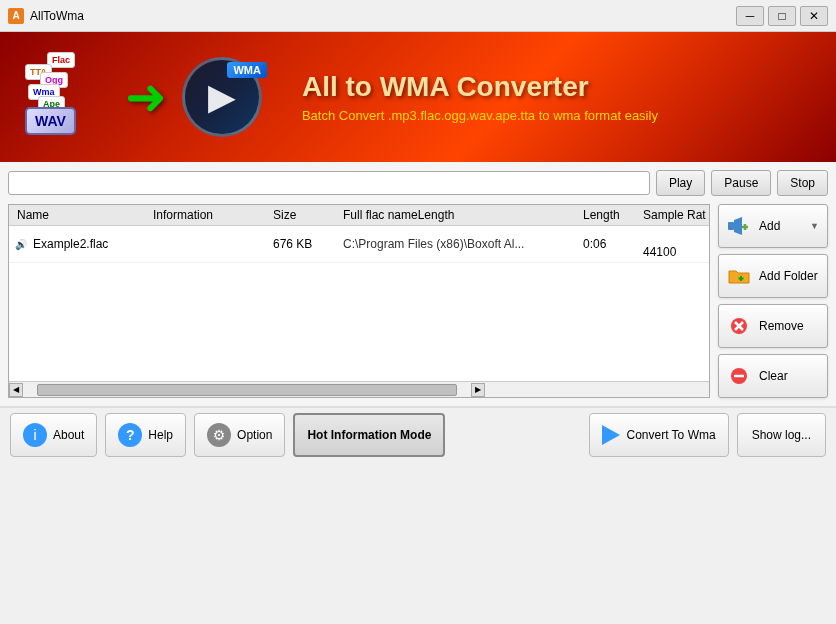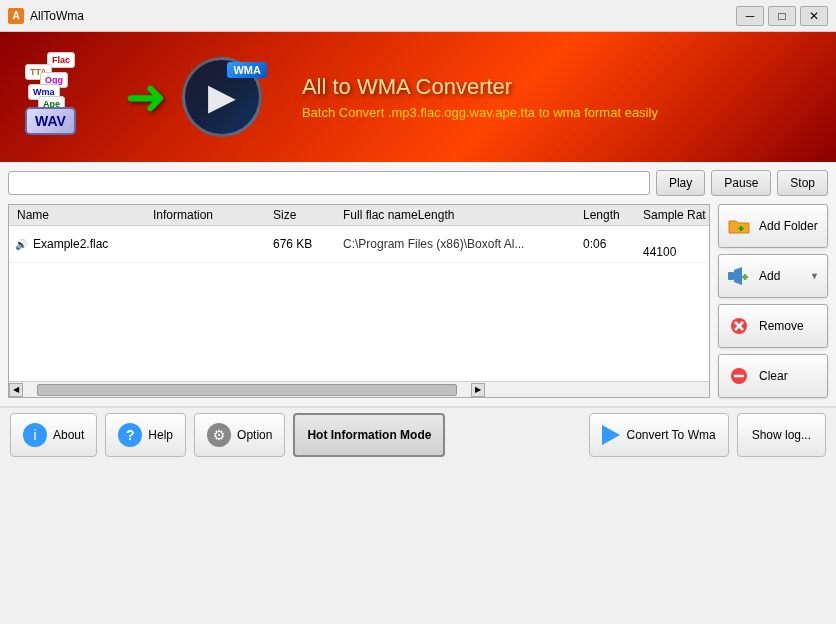--- a/index.html
+++ b/index.html
@@ -123,22 +123,22 @@
     .wma-play {
       font-size: 36px;
       color: rgba(255,255,255,0.9);
     }
     .banner-title-area {
       flex: 1;
       color: white;
       padding-left: 20px;
     }
     .banner-title-area h1 {
-      font-size: 22px;
-      font-weight: normal;
+      font-size: 28px;
+      font-weight: bold;
       text-shadow: 2px 2px 4px rgba(0,0,0,0.5);
       color: #ffe0a0;
     }
     .banner-subtitle {
       color: #ffd700;
       font-size: 13px;
       margin-top: 5px;
     }
 
     
@@ -420,38 +420,38 @@
         <div class="scrollbar-arrow">◀</div>
         <div class="scrollbar-thumb"></div>
         <div class="scrollbar-arrow">▶</div>
       </div>
     </div>
 
     <div class="side-buttons">
       <button class="side-btn">
         <div class="btn-icon">
           <svg width="22" height="18" viewBox="0 0 22 18">
-            <path d="M1,4 L1,16 L21,16 L21,6 L10,6 L8,4 Z" fill="#f5a623" stroke="#d08010" stroke-width="1"></path>
-            <line x1="13" y1="9" x2="13" y2="14" stroke="#00aa00" stroke-width="2"></line>
-            <line x1="10.5" y1="11.5" x2="15.5" y2="11.5" stroke="#00aa00" stroke-width="2"></line>
-          </svg>
-        </div>
-        <span>Add Folder</span>
-      </button>
-      <button class="side-btn">
-        <div class="btn-icon">
-          <svg width="22" height="18" viewBox="0 0 22 18">
             <rect x="0" y="5" width="6" height="8" fill="#4488cc" rx="1"></rect>
             <polygon points="6,3 14,0 14,18 6,15" fill="#4488cc"></polygon>
             <line x1="17" y1="7" x2="17" y2="13" stroke="#66aa44" stroke-width="2.5"></line>
             <line x1="14" y1="10" x2="20" y2="10" stroke="#66aa44" stroke-width="2.5"></line>
           </svg>
         </div>
         <span>Add</span>
         <span style="margin-left:auto;font-size:9px;color:#666;">▼</span>
+      </button>
+      <button class="side-btn">
+        <div class="btn-icon">
+          <svg width="22" height="18" viewBox="0 0 22 18">
+            <path d="M1,4 L1,16 L21,16 L21,6 L10,6 L8,4 Z" fill="#f5a623" stroke="#d08010" stroke-width="1"></path>
+            <line x1="13" y1="9" x2="13" y2="14" stroke="#00aa00" stroke-width="2"></line>
+            <line x1="10.5" y1="11.5" x2="15.5" y2="11.5" stroke="#00aa00" stroke-width="2"></line>
+          </svg>
+        </div>
+        <span>Add Folder</span>
       </button>
       <button class="side-btn">
         <div class="btn-icon">
           <svg width="22" height="18" viewBox="0 0 22 18">
             <circle cx="11" cy="9" r="8" fill="#ee2222" opacity="0.85"></circle>
             <line x1="7" y1="5" x2="15" y2="13" stroke="white" stroke-width="2.5"></line>
             <line x1="15" y1="5" x2="7" y2="13" stroke="white" stroke-width="2.5"></line>
           </svg>
         </div>
         <span>Remove</span>

